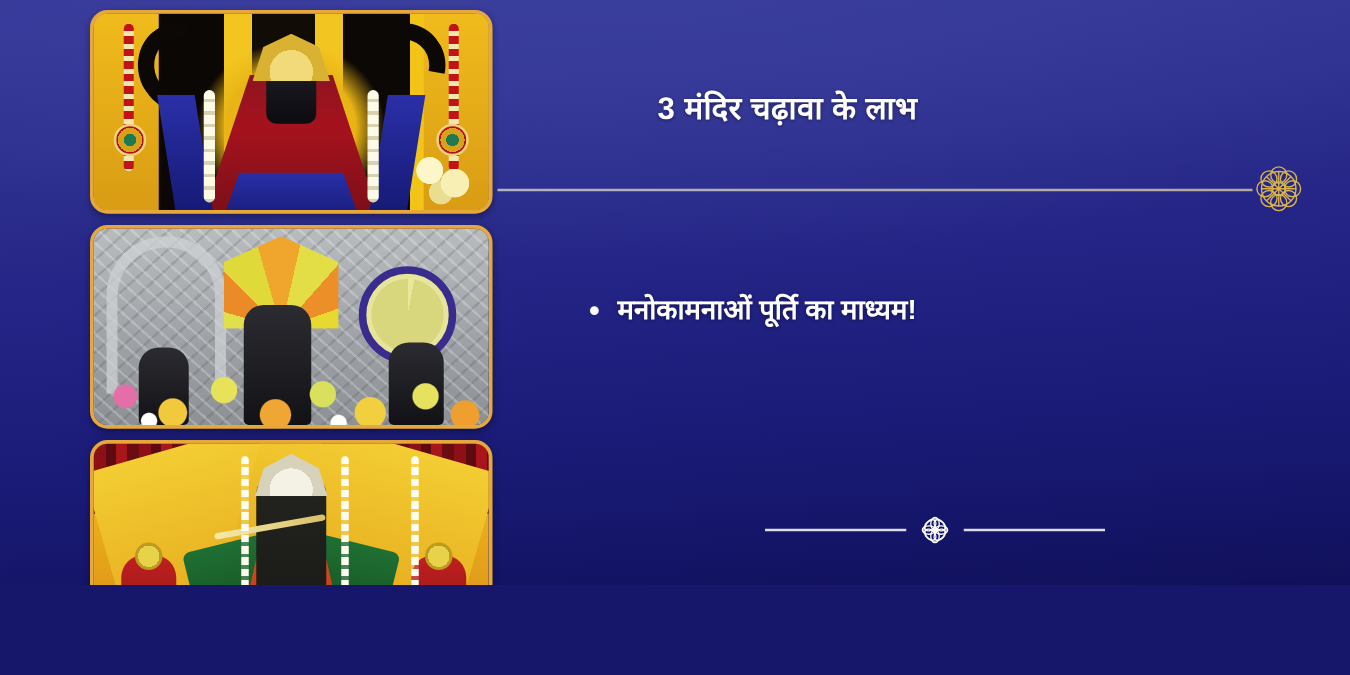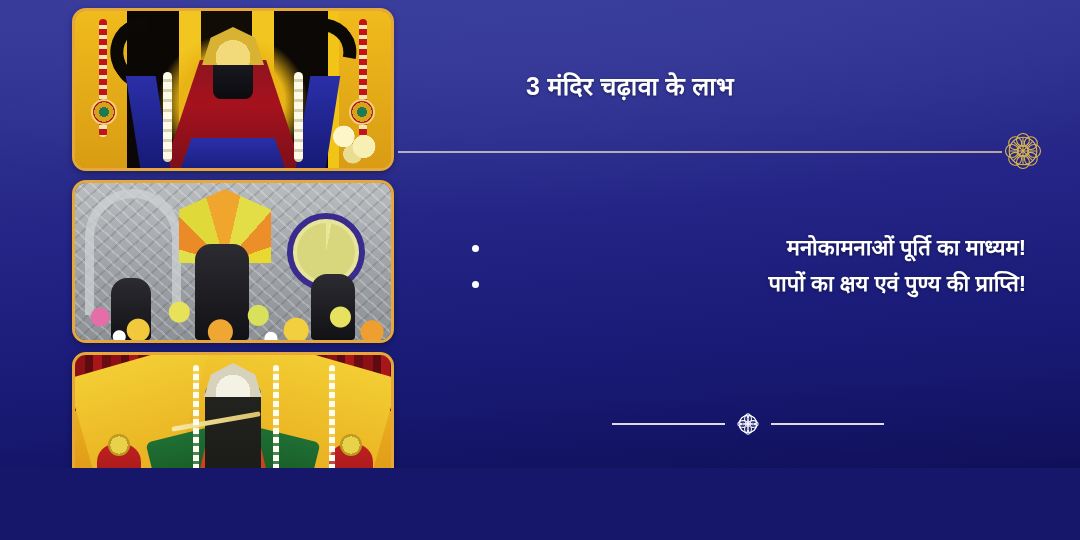--- a/index.html
+++ b/index.html
@@ -280,21 +280,20 @@
   .bullets {
     position:absolute;
     left:466px; top:230px;
     width:560px;
     color:#ffffff;
     font-size:22px;
     font-weight:bold;
     line-height:36px;
     text-shadow:0 1px 3px rgba(0,0,0,.4);
     list-style:none;
-    text-align:right;
   }
   .bullets li { position:relative; padding-left:28px; }
   .bullets li::before {
     content:"";
     position:absolute; left:6px; top:15px;
     width:7px; height:7px; border-radius:50%;
     background:#ffffff;
   }
 
   
@@ -394,21 +393,20 @@
         <circle cx="67" cy="33" r="14"></circle>
         <circle cx="33" cy="67" r="14"></circle>
         <circle cx="67" cy="67" r="14"></circle>
         <path d="M50 20 L50 80 M20 50 L80 50 M29 29 L71 71 M71 29 L29 71"></path>
       </g>
     </svg>
   </div>
 
   <ul class="bullets">
     <li>मनोकामनाओं पूर्ति का माध्यम!</li>
-    <li>पापों का क्षय एवं पुण्य की प्राप्ति!</li>
   </ul>
 
   <div class="divider">
     <span class="seg"></span>
     <span class="rose">
       <svg viewBox="0 0 100 100" width="26" height="26" aria-hidden="true">
         <g fill="none" stroke="#ffffff" stroke-width="4">
           <circle cx="50" cy="50" r="34"></circle>
           <ellipse cx="50" cy="31" rx="13" ry="20"></ellipse>
           <ellipse cx="50" cy="69" rx="13" ry="20"></ellipse>

